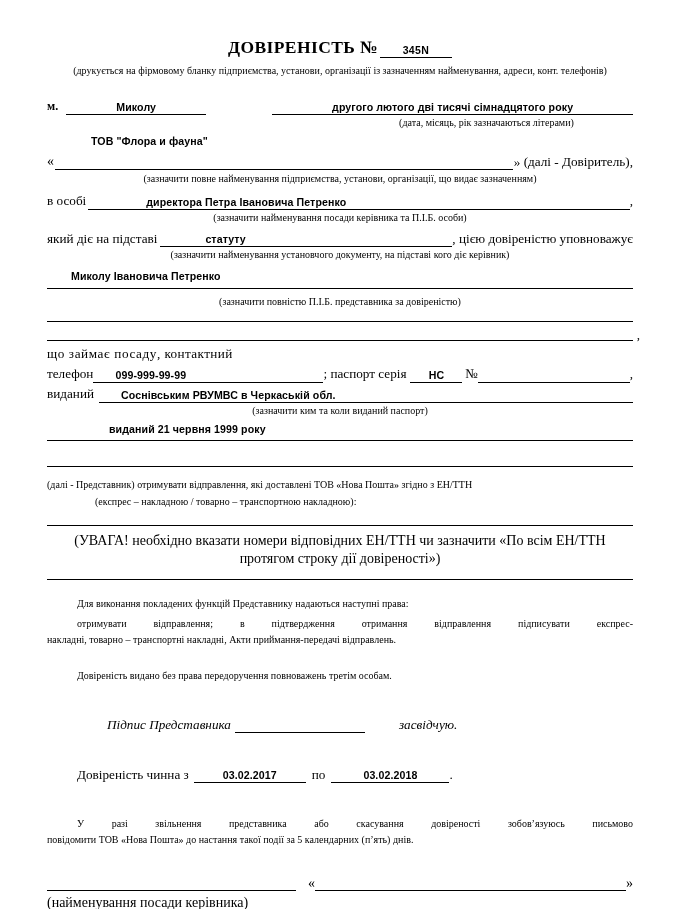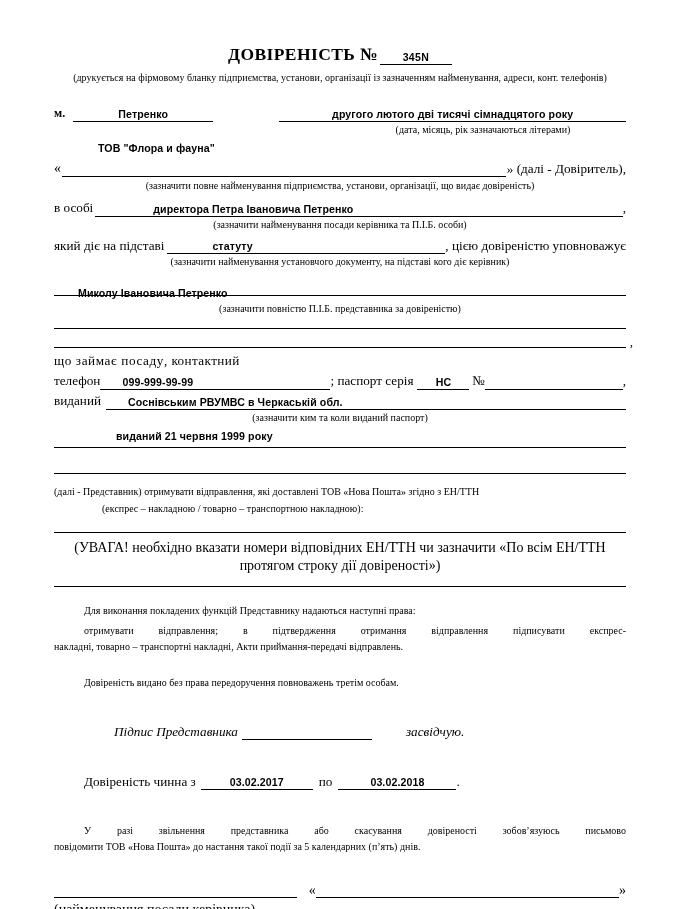--- a/index.html
+++ b/index.html
@@ -13,21 +13,21 @@
     height: 909px;
     font-family: "Liberation Serif", "DejaVu Serif", serif;
     color: #000000;
     position: relative;
     overflow: hidden;
   }
   .page {
     position: relative;
     width: 680px;
     height: 909px;
-    padding: 16px;
+    padding: 9px;
     box-sizing: border-box;
   }
 
   
   .doc-title {
     text-align: center;
     font-size: 17.5px;
     font-weight: bold;
     letter-spacing: 0.4px;
     margin: 0;
@@ -134,63 +134,63 @@
 
   <div style="margin:7px 16px 0 16px;">
     <div class="caption">(друкується на фірмовому бланку підприємства, установи, організації із зазначенням найменування, адреси, конт. телефонів)</div>
   </div>
 
   <div class="form" style="margin-top:20px;">
 
     <div class="row">
       <span class="lbl" style="font-weight:bold;font-size:12px;padding-bottom:1px;">м.</span>
       <span class="fld" style="width:140px;margin-left:8px;">
-        <span class="val">Петренко</span>
+        <span class="val">Миколу</span>
       </span>
       <span style="flex:0 0 66px;"></span>
       <span class="fld" style="flex:1 1 auto;">
         <span class="val">другого лютого дві тисячі сімнадцятого року</span>
       </span>
     </div>
 
     <div style="padding-left:50%;">
       <div class="caption" style="text-align:center;margin-top:2px;">(дата, місяць, рік зазначаються літерами)</div>
     </div>
 
     <div style="position:relative;height:44px;margin-top:2px;">
       <span class="val abs" style="left:44px;top:4px;">ТОВ "Флора и фауна"</span>
       <div class="row abs" style="left:0;right:0;top:22px;">
         <span class="quote-big">«</span>
         <span class="fld" style="flex:1 1 auto;margin:0 1px;"></span>
         <span class="lbl" style="white-space:nowrap;"><span>»</span> <span>(далі - Довіритель),</span></span>
       </div>
     </div>
 
-    <div class="caption" style="margin-top:-2px;">(зазначити повне найменування підприємства, установи, організації, що видає довіреність)</div>
+    <div class="caption" style="margin-top:-2px;">(зазначити повне найменування підприємства, установи, організації, що видає зазначенням)</div>
 
     <div class="row" style="margin-top:7px;">
       <span class="lbl">в особі</span>
       <span class="fld lval" style="flex:1 1 auto;margin-left:2px;">
         <span class="val" style="text-align:left;padding-left:58px;">директора Петра Івановича Петренко</span>
       </span>
       <span class="lbl">,</span>
     </div>
     <div class="caption">(зазначити найменування посади керівника та П.І.Б. особи)</div>
 
     <div class="row" style="margin-top:6px;">
       <span class="lbl">який діє на підставі</span>
       <span class="fld lval" style="flex:1 1 auto;margin-left:3px;">
         <span class="val" style="text-align:left;padding-left:45px;">статуту</span>
       </span>
       <span class="lbl" style="white-space:nowrap;">, цією довіреністю уповноважує</span>
     </div>
     <div class="caption" style="text-align:center;">(зазначити найменування установчого документу, на підставі кого діє керівник)</div>
 
     <div style="position:relative;height:26px;margin-top:6px;">
-      <span class="val abs" style="left:24px;top:12px;">Миколу Івановича Петренко</span>
+      <span class="val abs" style="left:24px;top:2px;">Миколу Івановича Петренко</span>
       <div class="rule abs" style="left:0;right:0;top:20px;"></div>
     </div>
     <div class="caption">(зазначити повністю П.І.Б. представника за довіреністю)</div>
 
     <div class="rule" style="margin-top:13px;"></div>
     <div style="position:relative;margin-top:18px;">
       <div class="rule"></div>
       <span class="lbl abs" style="right:-7px;bottom:-2px;">,</span>
     </div>
 

